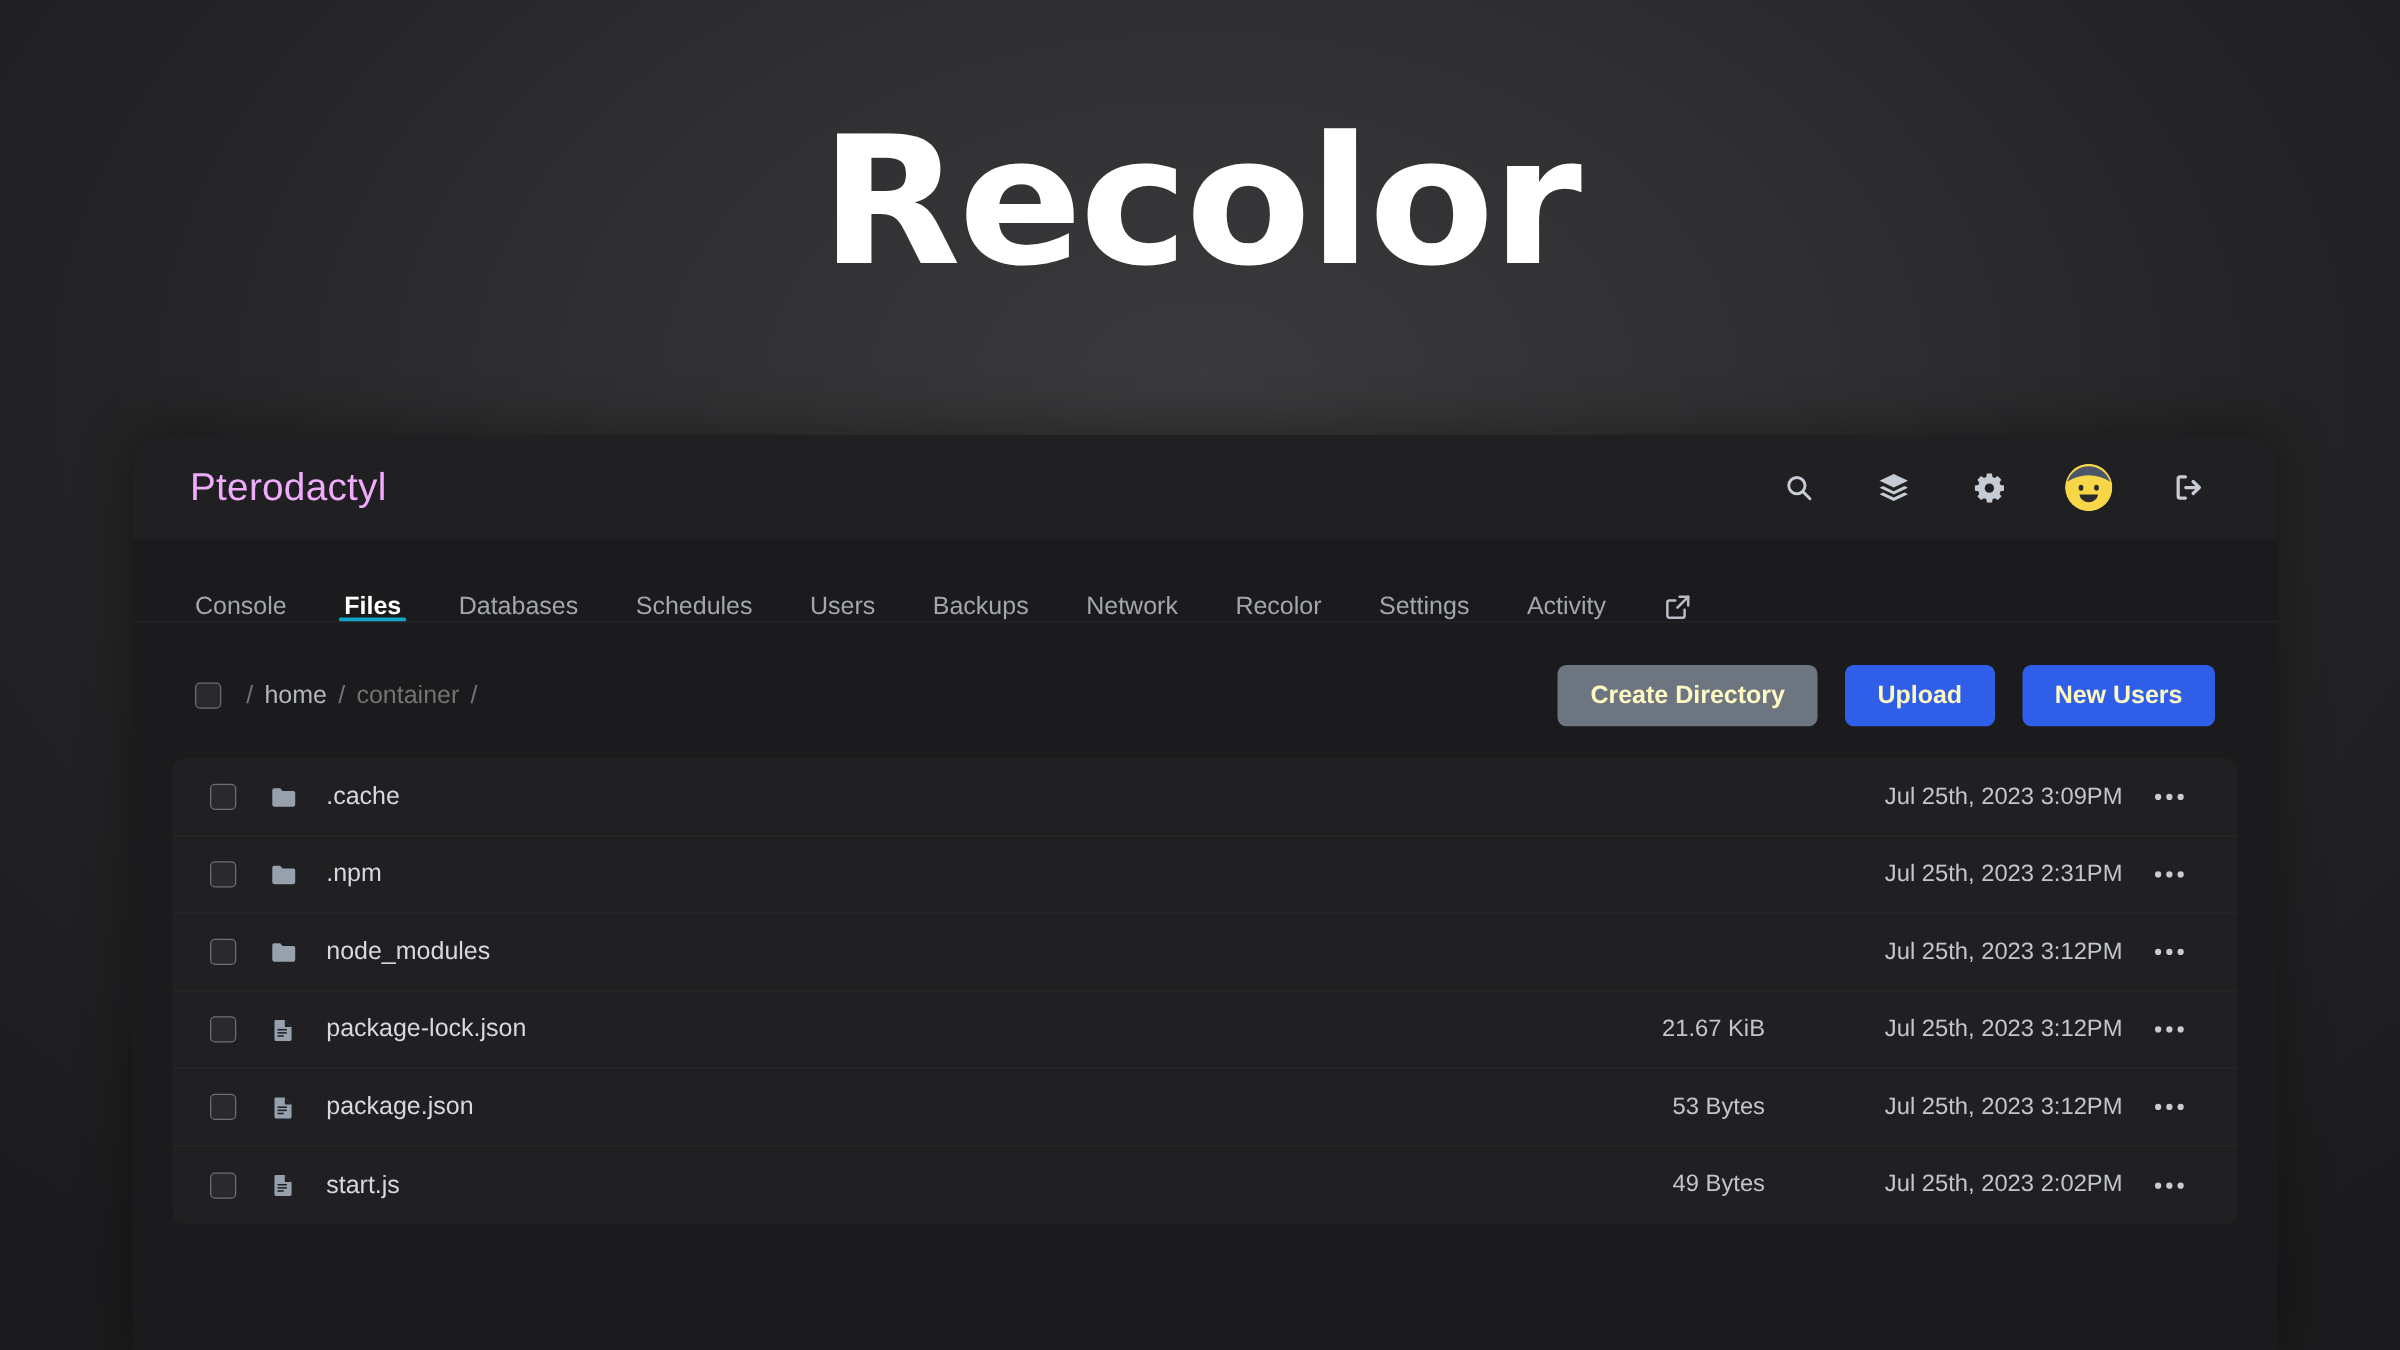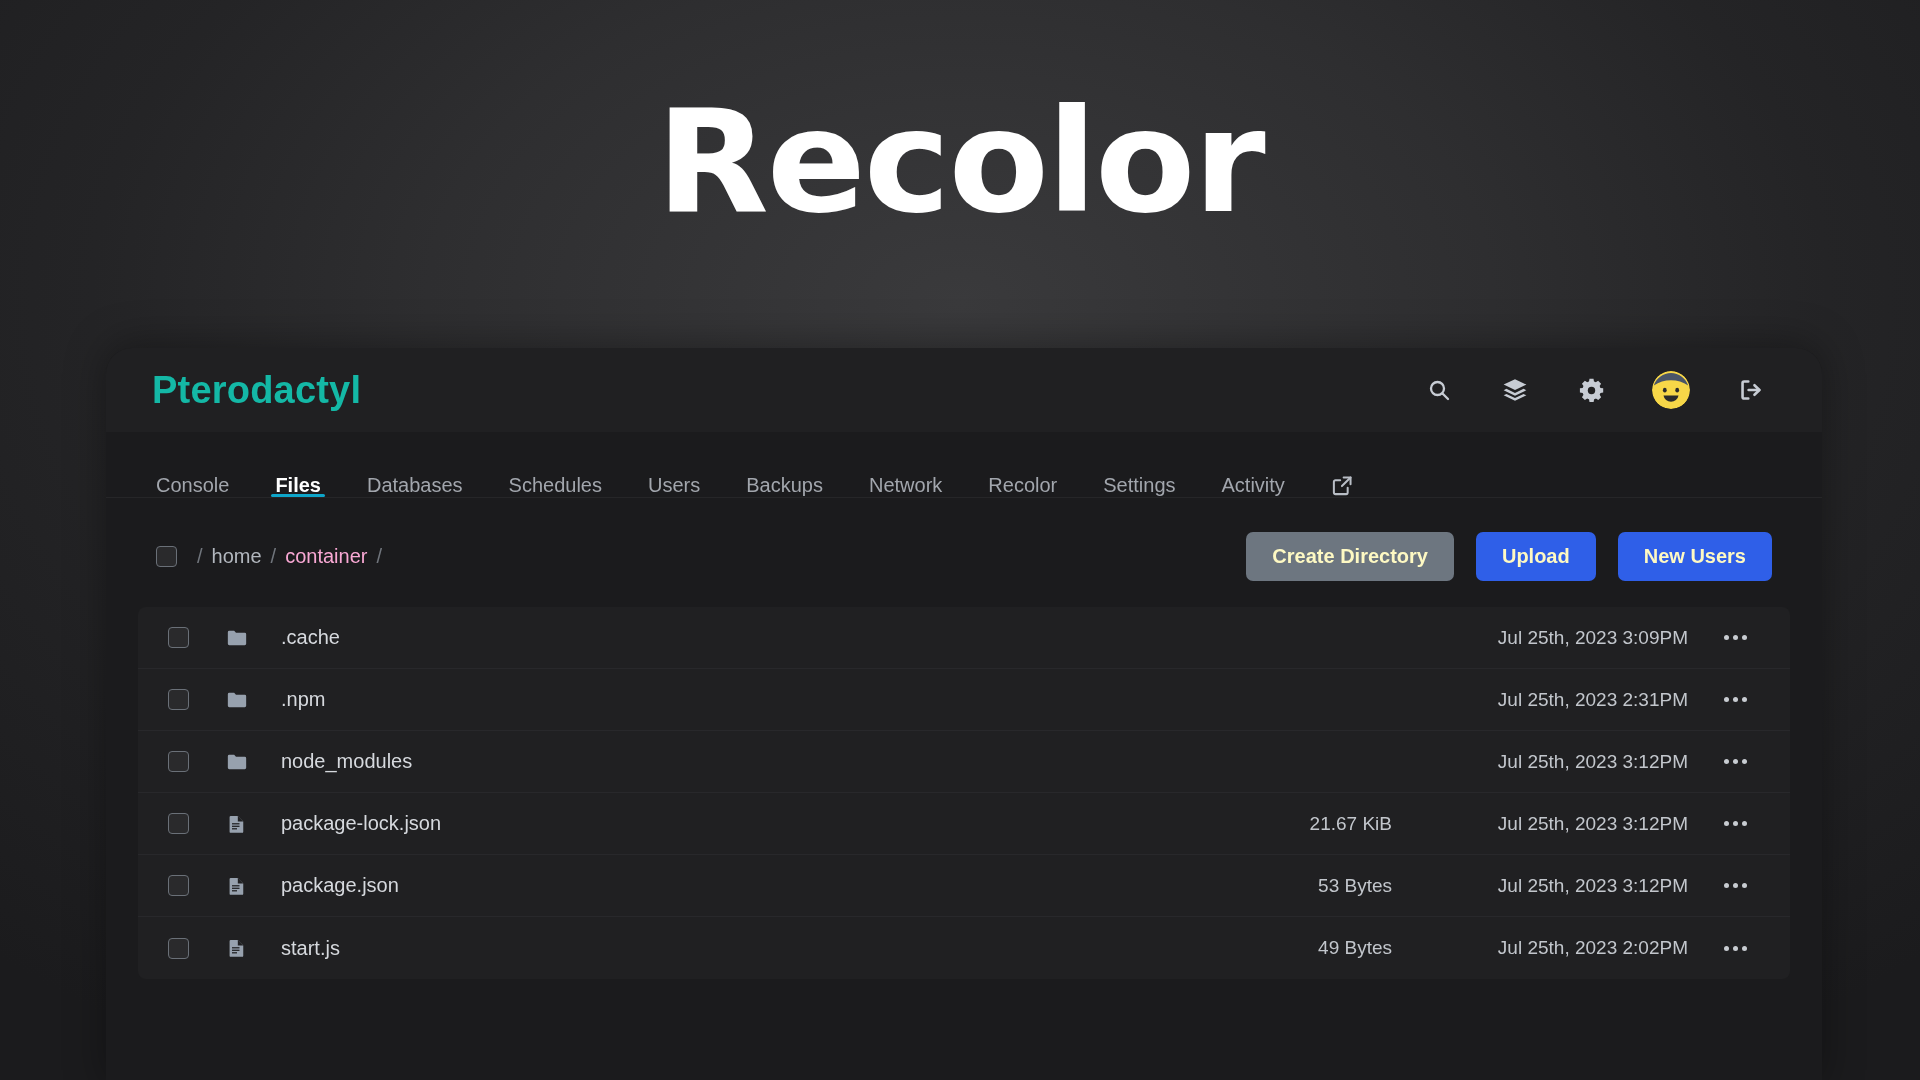--- a/index.html
+++ b/index.html
@@ -57,23 +57,23 @@
   
   .app-header {
     height: 84px;
     background: #202022;
     display: flex;
     align-items: center;
     padding: 0 0 0 46px;
     box-sizing: border-box;
   }
   .brand {
-    font-size: 38px;
-    color: #14b8a6;
-    font-weight: 700;
+    font-size: 31px;
+    color: #f0abfc;
+    font-weight: 400;
     letter-spacing: 0.2px;
     white-space: nowrap;
   }
   .header-actions {
     margin-left: auto;
     display: flex;
     align-items: center;
     gap: 46px;
     padding-right: 56px;
   }
@@ -163,21 +163,21 @@
   .breadcrumb {
     font-size: 20px;
     color: #9aa0a8;
     display: flex;
     align-items: center;
     gap: 9px;
     white-space: nowrap;
   }
   .breadcrumb .sep { color: #70757c; }
   .breadcrumb .crumb { color: #b2b7be; cursor: pointer; }
-  .breadcrumb .crumb.current { color: #f9a8d4; }
+  .breadcrumb .crumb.current { color: #737373; }
 
   .tb-buttons {
     margin-left: auto;
     display: flex;
     align-items: center;
     gap: 22px;
   }
   .btn {
     border: none;
     border-radius: 7px;
@@ -202,21 +202,20 @@
     overflow: hidden;
   }
   .frow {
     display: flex;
     align-items: center;
     height: 62px;
     padding: 0 18px 0 30px;
     border-bottom: 1px solid #28282b;
     box-sizing: border-box;
     cursor: pointer;
-    gap: 10px;
   }
   .frow:last-child { border-bottom: none; }
   .frow .cb { margin-right: 26px; }
   .ficon {
     width: 24px;
     height: 24px;
     display: flex;
     align-items: center;
     justify-content: center;
     color: #97a1ae;

